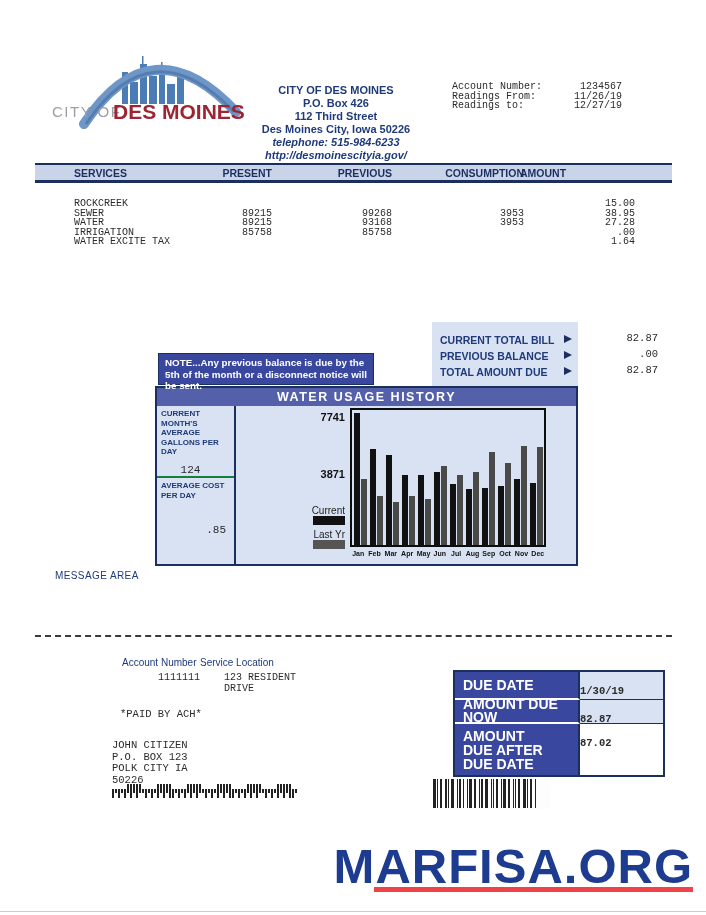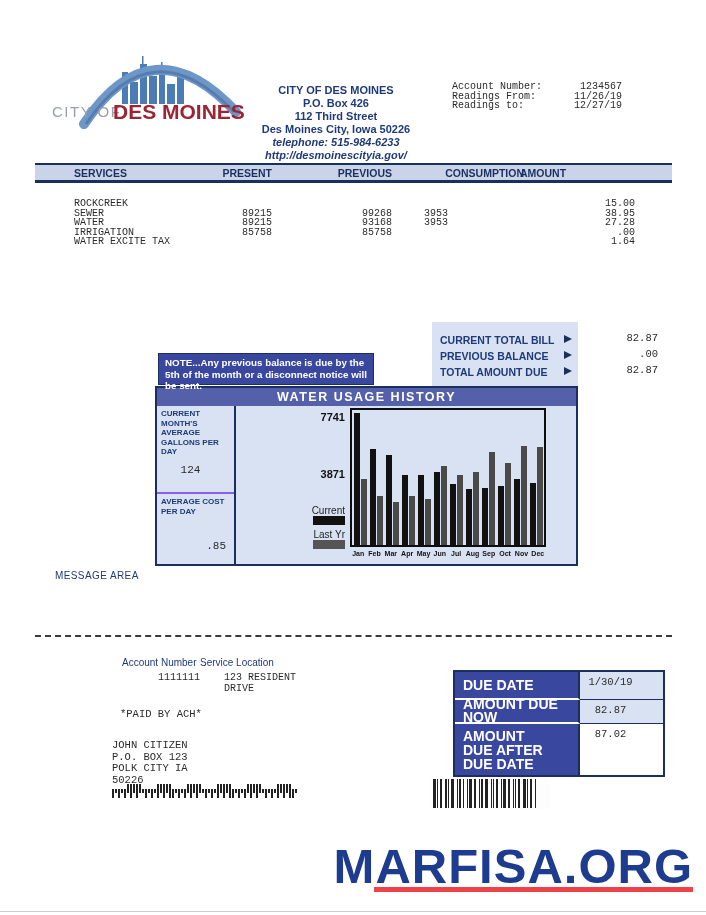--- a/index.html
+++ b/index.html
@@ -19,41 +19,41 @@
 
   
   #services-band{left:35px;top:163px;width:637px;height:15px;background:#c9d4e8;
                  border-top:2px solid #1b2f5e;border-bottom:3px solid #1b2f5e;}
   .band-h{position:absolute;top:2px;font-size:10.5px;font-weight:bold;color:#1b2f5e;}
   
   .trow{position:absolute;left:0;width:706px;height:9.5px;font-size:10px;line-height:9.5px;}
   .c-svc{position:absolute;left:74px;}
   .c-pres{position:absolute;left:172px;width:100px;text-align:right;}
   .c-prev{position:absolute;left:292px;width:100px;text-align:right;}
-  .c-cons{position:absolute;left:424px;width:100px;text-align:left;}
+  .c-cons{position:absolute;left:424px;width:100px;text-align:right;}
   .c-amt{position:absolute;left:535px;width:100px;text-align:right;}
 
   
   #totals-box{left:432px;top:322px;width:146px;height:64px;background:#d9e2f3;}
   .tot-row{position:absolute;left:8px;width:132px;font-size:10.5px;font-weight:bold;color:#1f3a7a;}
   .arrow-icon{position:absolute;right:0;top:1px;width:0;height:0;
               border-left:8px solid #1b2f5e;border-top:4.5px solid transparent;border-bottom:4.5px solid transparent;}
   .tot-val{position:absolute;left:535px;width:123px;text-align:right;font-size:10.5px;line-height:10.5px;}
 
   
   #note-box{left:158px;top:353px;width:216px;height:32px;background:#39489e;border:1px solid #1b2f5e;
             color:#ffffff;font-size:9.8px;font-weight:bold;line-height:11.5px;padding:3px 6px;box-sizing:border-box;z-index:6;}
 
   
   #chart{left:155px;top:386px;width:423px;height:180px;border:2px solid #1b2f5e;background:#d9e2f3;box-sizing:border-box;z-index:4;}
   #chart-header{position:absolute;left:0;top:0;width:100%;height:18px;background:#5560ab;color:#fff;
                 font-size:12.5px;font-weight:bold;letter-spacing:1.5px;text-align:center;line-height:18px;}
   #panel{position:absolute;left:0;top:18px;width:77px;bottom:0;border-right:2px solid #1b2f5e;}
   .panel-cell{position:relative;box-sizing:border-box;padding:3px 4px;}
-  #panel-cell-1{height:88px;border-bottom:2px solid #8b5cf6;}
+  #panel-cell-1{height:72px;border-bottom:2px solid #15803d;}
   #panel-cell-2{height:68px;}
   .panel-label{font-size:8px;font-weight:bold;color:#1f3a7a;line-height:9.5px;}
   #gallons-value{position:absolute;left:0;right:10px;top:58px;text-align:center;font-size:11px;}
   #cost-value{position:absolute;right:8px;bottom:10px;font-size:11px;}
   .ytick{position:absolute;width:40px;text-align:right;font-size:11px;font-weight:bold;color:#111;}
   #ytick-hi{left:148px;top:23px;}
   #ytick-lo{left:148px;top:80px;}
   #usage-plot{position:absolute;left:193px;top:20px;width:196px;height:139px;border:2px solid #0d0d0d;
               box-sizing:border-box;display:flex;align-items:flex-end;}
   .bar-group{flex:1;display:flex;align-items:flex-end;justify-content:center;height:100%;}
@@ -87,21 +87,21 @@
   .imb-2{margin-top:5px;height:9px;}  .imb-3{margin-top:0;height:14px;}
 
   
   #due-table{left:453px;top:670px;width:212px;border:2px solid #1b2f5e;background:#fff;box-sizing:border-box;}
   .due-row{display:flex;}
   .due-left{width:125px;background:#39489e;color:#fff;font-weight:bold;font-size:14px;line-height:13px;
             padding:0 4px 0 8px;box-sizing:border-box;display:flex;align-items:center;border-bottom:2px solid #fff;
             border-right:2px solid #1b2f5e;}
   .due-row:last-child .due-left{border-bottom:none;}
   .due-right{flex:1;font-family:"Liberation Mono","DejaVu Sans Mono",monospace;font-size:10.5px;color:#2b2b2b;
-             text-align:center;padding:4px 22px 0 0;box-sizing:border-box;border-bottom:1px solid #1b2f5e;}
+             text-align:left;padding:13px 22px 0 0;box-sizing:border-box;border-bottom:1px solid #1b2f5e;font-weight:bold;}
   .due-row:last-child .due-right{border-bottom:none;}
   .bg-lt{background:#d9e2f3;}
   #due-r1{height:28px;} #due-r2{height:24px;} #due-r3{height:51px;}
   #due-r3 .due-left{line-height:14px;}
   #due-r3 .due-left span{display:block;width:80px;}
 
   
   #product-barcode{left:431px;top:778px;width:120px;height:31px;background:#fdfdfd;
                    display:flex;align-items:stretch;padding:1px 2px;box-sizing:border-box;}
   .pb-bar{height:100%;background:#222;}

